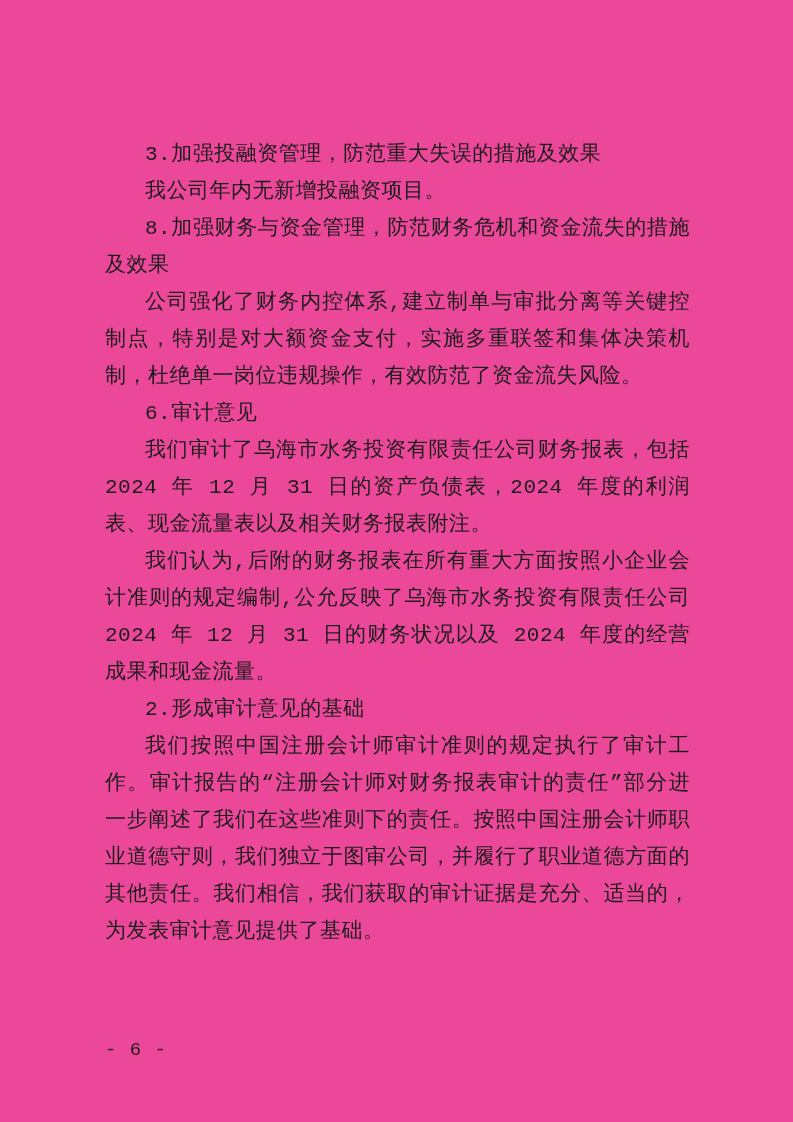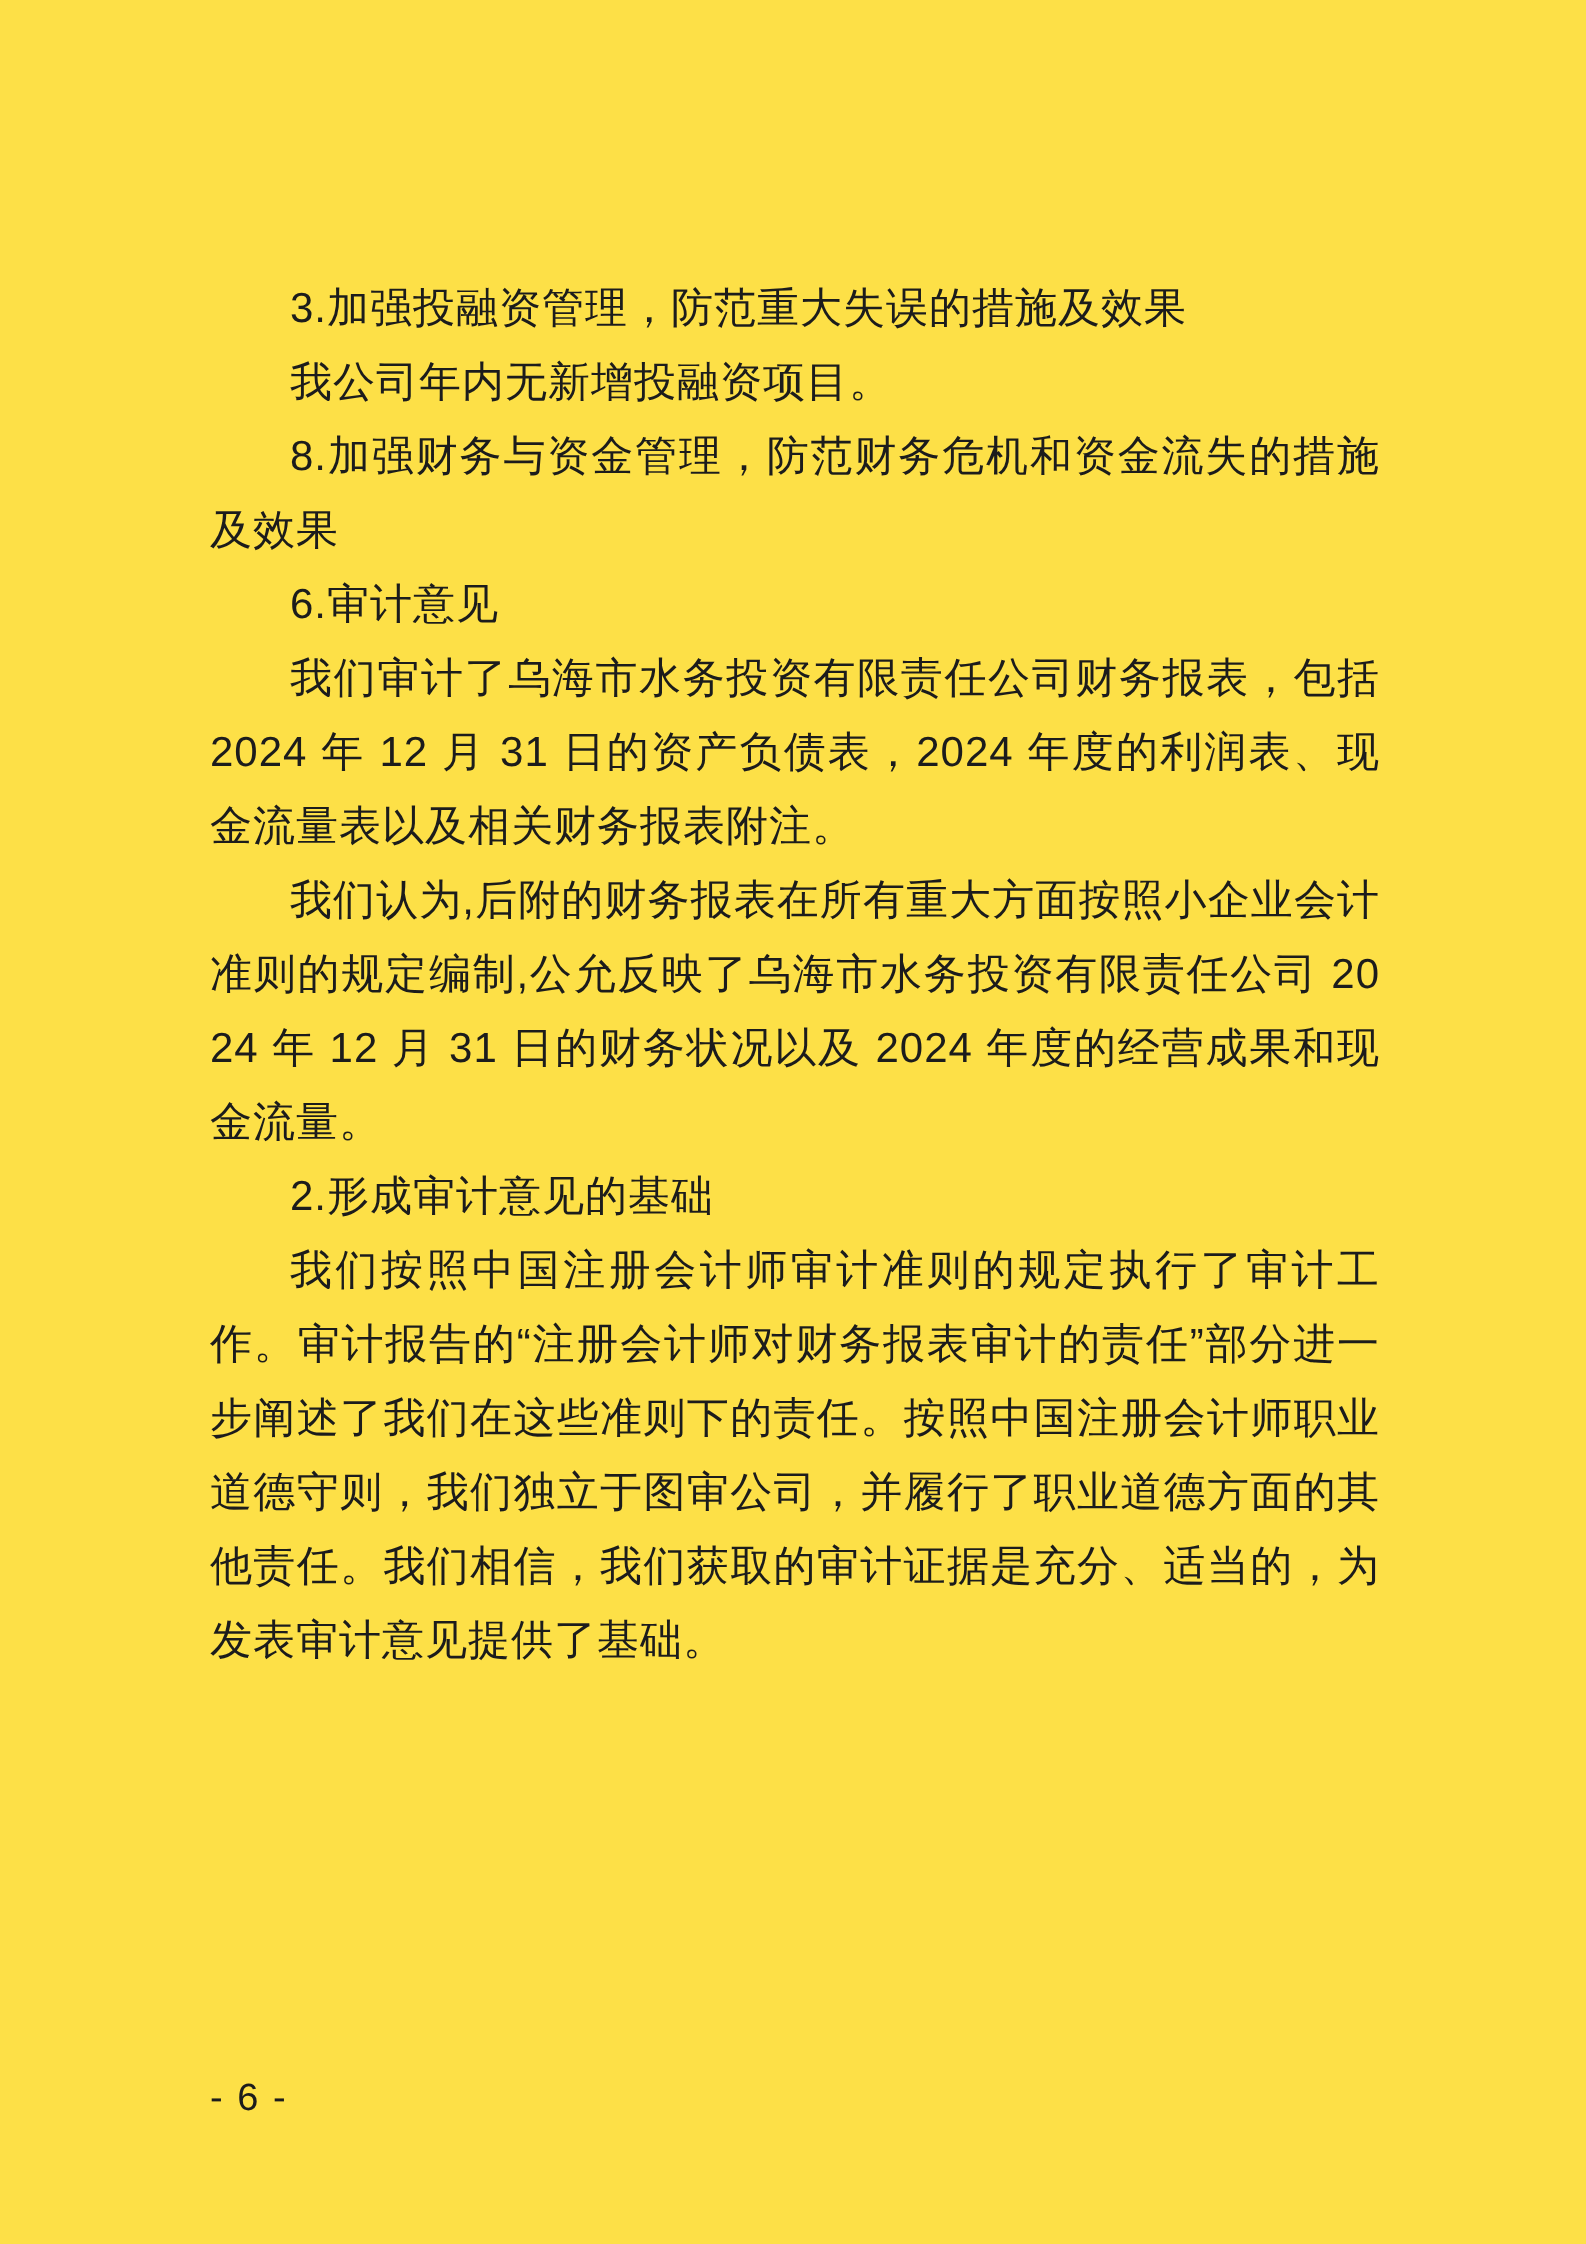--- a/index.html
+++ b/index.html
@@ -4,23 +4,23 @@
 <style>
   html, body {
     margin: 0;
     padding: 0;
     background: #e8e8e8;
   }
   .page {
     position: relative;
     width: 793px;
     height: 1122px;
-    background: #fde047;
+    background: #ec4899;
     overflow: hidden;
-    font-family: Liberation Sans, sans-serif;
+    font-family: Liberation Mono, monospace;
     color: #1c1c1c;
   }
   .doc-body {
     position: absolute;
     left: 105px;
     top: 136px;
     width: 585px;
   }
   .doc-body p {
     margin: 0;
@@ -44,20 +44,21 @@
   }
 </style>
 </head>
 <body>
 
 <div class="page">
   <main class="doc-body">
     <p>3.加强投融资管理，防范重大失误的措施及效果</p>
     <p>我公司年内无新增投融资项目。</p>
     <p>8.加强财务与资金管理，防范财务危机和资金流失的措施及效果</p>
+    <p>公司强化了财务内控体系,建立制单与审批分离等关键控制点，特别是对大额资金支付，实施多重联签和集体决策机制，杜绝单一岗位违规操作，有效防范了资金流失风险。</p>
     <p>6.审计意见</p>
     <p>我们审计了乌海市水务投资有限责任公司财务报表，包括 2024 年 12 月 31 日的资产负债表，2024 年度的利润表、现金流量表以及相关财务报表附注。</p>
     <p>我们认为,后附的财务报表在所有重大方面按照小企业会计准则的规定编制,公允反映了乌海市水务投资有限责任公司 2024 年 12 月 31 日的财务状况以及 2024 年度的经营成果和现金流量。</p>
     <p>2.形成审计意见的基础</p>
     <p>我们按照中国注册会计师审计准则的规定执行了审计工作。审计报告的“注册会计师对财务报表审计的责任”部分进一步阐述了我们在这些准则下的责任。按照中国注册会计师职业道德守则，我们独立于图审公司，并履行了职业道德方面的其他责任。我们相信，我们获取的审计证据是充分、适当的，为发表审计意见提供了基础。</p>
   </main>
   <div class="page-footer">- 6 -</div>
 </div>
 
 </body></html>

